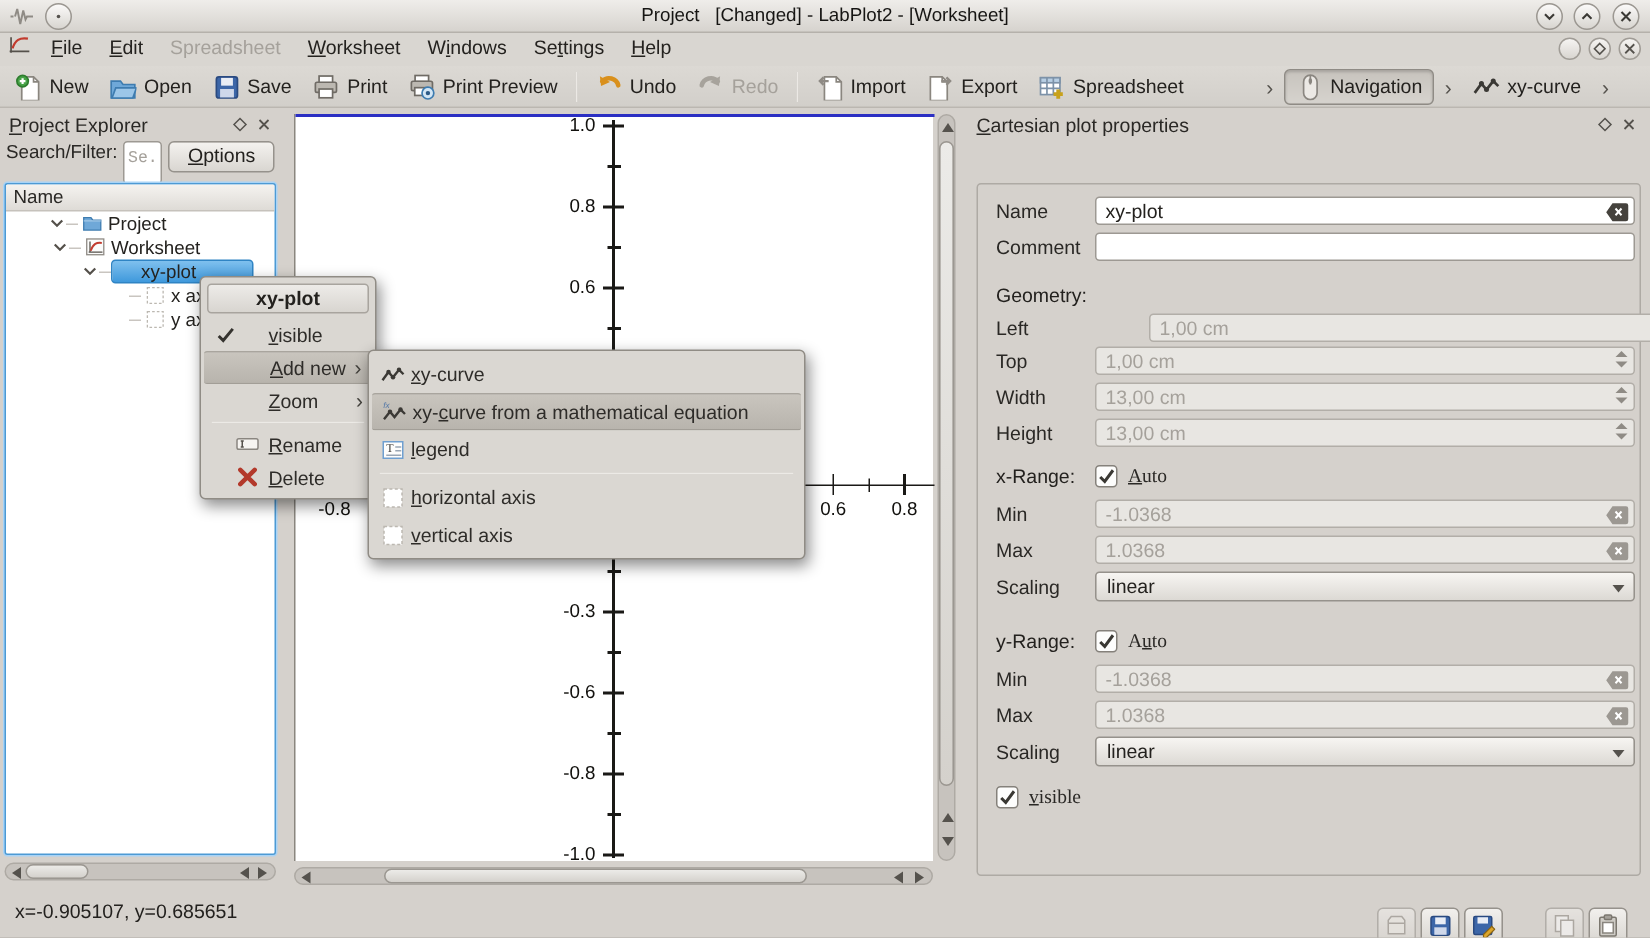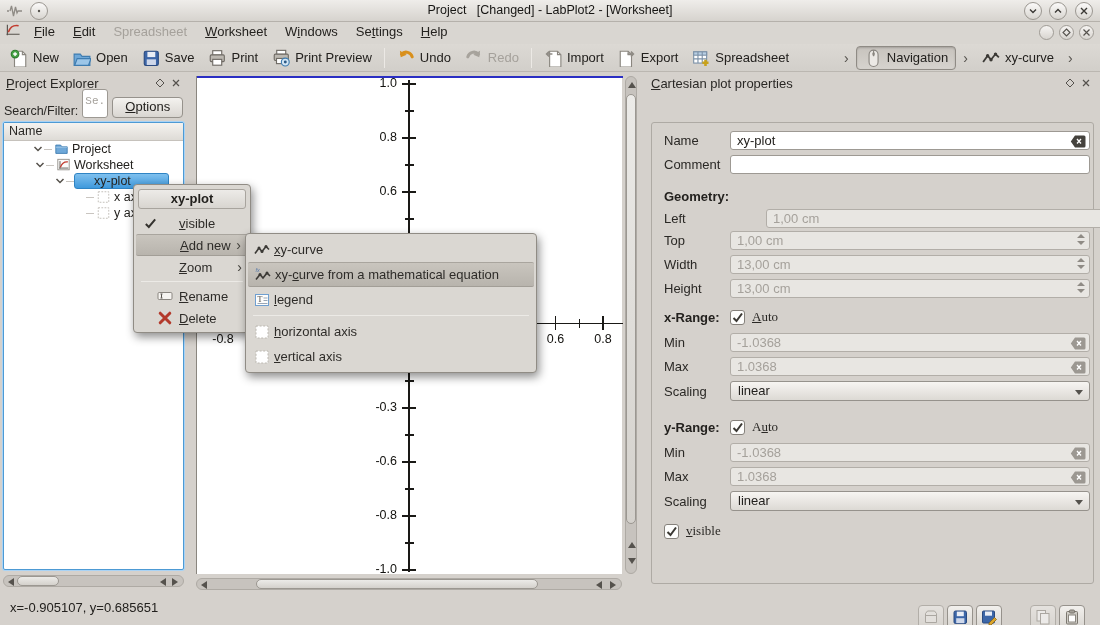--- a/index.html
+++ b/index.html
@@ -38,21 +38,21 @@
   .tb-chevron { color:#55524d; font-size:14px; margin:0 7px; }
   .tb-chevron.gap { margin-left:48px; }
 
   
   #left-dock { position:absolute; left:0; top:72px; width:190px; height:520px; }
   .dock-title { display:flex; align-items:center; height:22px; padding:0 6px; color:#2a2825; }
   .dock-title .t { flex:1; }
   .dock-title u { text-decoration:underline; }
   .dockbtn { width:16px; height:16px; display:flex; align-items:center; justify-content:center; color:#55524d; }
   .dockbtn svg { width:10px; height:10px; }
-  #search-row { display:flex; align-items:flex-end; height:24px; padding:0 4px; gap:4px; }
+  #search-row { display:flex; align-items:flex-start; height:24px; padding:0 4px; gap:4px; }
   #search-label { font-size:12.5px; color:#2a2825; }
   #search-input { width:26px; height:29px; background:#fff; border:1px solid #9d9993; border-radius:3px; font-size:11px; color:#a5a19b; padding:5px 2px; overflow:hidden; white-space:nowrap;font-family:Liberation Mono, monospace; }
   #options-btn { height:21px; padding:1px 12px; background:linear-gradient(#f4f2ef,#d9d6d1); border:1px solid #96928c; border-radius:4px; color:#23211e; }
   #options-btn u { text-decoration:underline; }
   #tree-frame { position:absolute; left:3px; top:50px; width:181px; height:448px; background:#fff;
     border:1px solid #4d9ad4; border-radius:2px; box-shadow:0 0 0 1px #a9d3f5; overflow:hidden; }
   #tree-header { height:18px; background:linear-gradient(#f5f3f0,#dedbd6); border-bottom:1px solid #c6c2bc; padding:1px 5px; font-size:12.5px; color:#2a2825; }
   .tree-row { position:relative; height:16px; display:flex; align-items:center; font-size:12.5px; color:#24221f; white-space:nowrap; }
   .tree-row .exp { width:12px; height:12px; flex:none; }
   .tree-row .branch { width:8px; height:1px; background:#c9c5c0; flex:none; }
@@ -79,21 +79,21 @@
   
   #right-dock { position:absolute; left:645px; top:72px; width:455px; height:520px; }
   #prop-tabs { position:absolute; left:8px; top:28px; height:23px; display:flex; align-items:flex-end; gap:2px; }
   .tab { height:20px; padding:2px 12px; background:linear-gradient(#e3e0db,#d4d1cc); border:1px solid #9b9791; border-bottom:none;
     border-radius:4px 4px 0 0; color:#2a2825; font-size:13px; }
   .tab.active { height:23px; background:linear-gradient(#f5f3f0,#dcd9d4); position:relative; z-index:2; }
   .tab u { text-decoration:underline; }
   #prop-frame { position:absolute; left:6px; top:50px; width:443px; height:462px; border:1px solid #aeaaa4; border-radius:3px; }
   .prow { position:absolute; left:12px; display:flex; align-items:center; }
   .plabel { width:66px; color:#2a2825; flex:none; }
-  .plabel.bold { font-weight:bold; color:#23211e; }
+  .plabel.bold { font-weight:normal; color:#23211e; }
   .pfield { position:relative; width:360px; height:19px; border:1px solid #9d9993; border-radius:3px; background:#fff; padding:1px 20px 1px 6px; font-size:13px; color:#23211e; overflow:hidden; }
   .pfield.disabled { background:#e8e6e2; color:#a5a19b; border-color:#b2aea8; }
   .clear-ic { position:absolute; right:3px; top:2.5px; width:16px; height:13px; }
   .spin { position:absolute; right:4px; top:2px; display:flex; flex-direction:column; gap:3px; }
   .spin i { width:0; height:0; border-left:4px solid transparent; border-right:4px solid transparent; }
   .spin .up { border-bottom:4px solid #8f8b85; }
   .spin .dn { border-top:4px solid #8f8b85; }
   .combo { position:relative; width:360px; height:20px; border:1px solid #96928c; border-radius:3px;
     background:linear-gradient(#f7f5f2,#dcd9d4); padding:1px 20px 1px 7px; color:#23211e; }
   .combo .arr { position:absolute; right:6px; top:8px; width:0; height:0; border-left:4.5px solid transparent; border-right:4.5px solid transparent; border-top:5px solid #55524d; }

